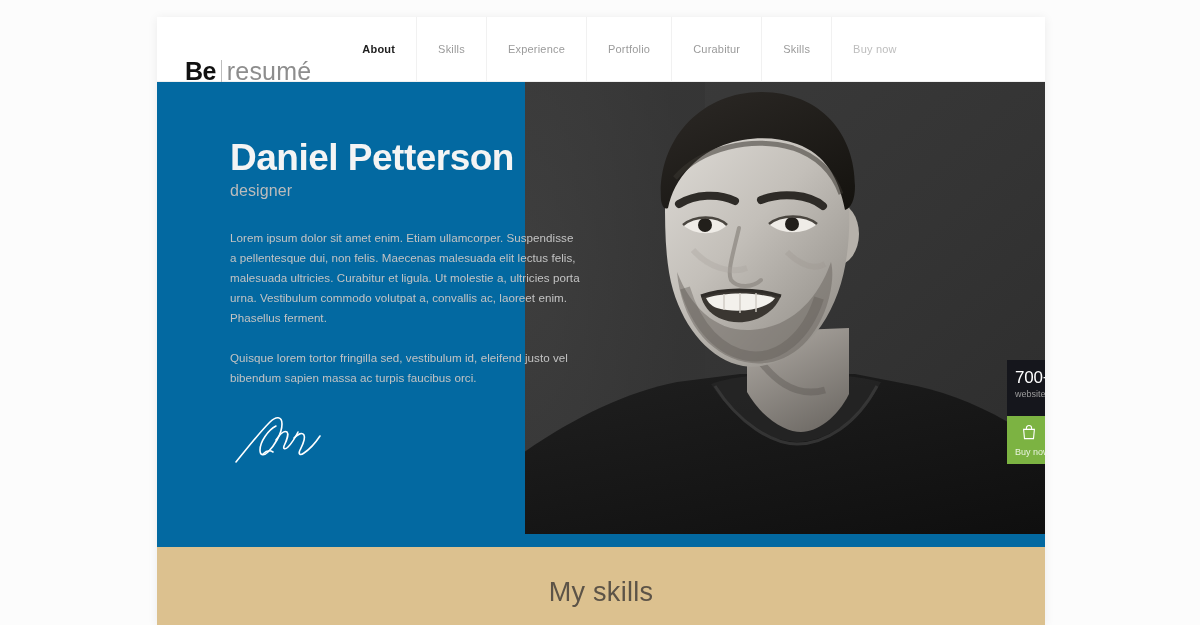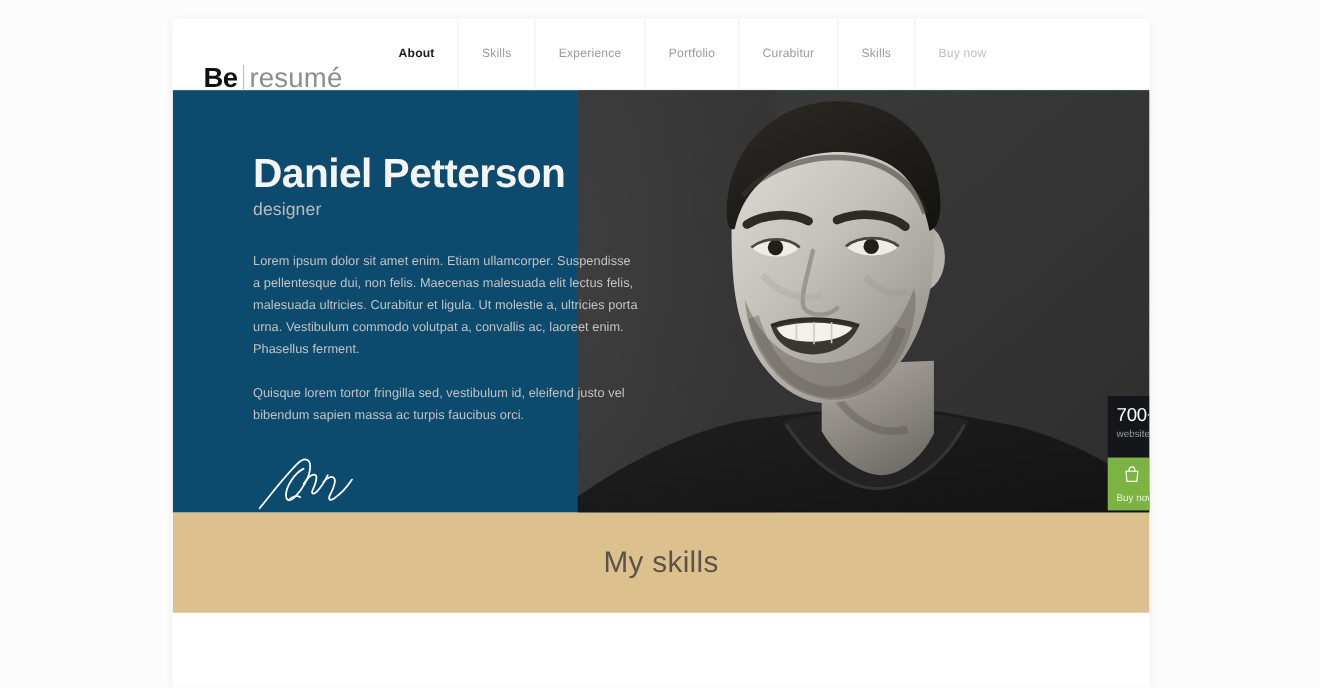--- a/index.html
+++ b/index.html
@@ -68,22 +68,22 @@
     cursor: pointer;
     white-space: nowrap;
   }
   .nav-item:first-child { border-left: none; }
   .nav-item.active { color: #1d1d1d; font-weight: 600; }
   .nav-item.muted { color: #bdbdbd; border-left: 1px solid #f1f1f1; }
 
   
   .hero {
     position: relative;
-    height: 384px;
-    background: #0c4a6e;
+    height: 465px;
+    background: #0369a1;
     overflow: hidden;
   }
   .hero-photo {
     position: absolute;
     right: 0; top: 0;
     width: 520px; height: 452px;
     overflow: hidden;
   }
   .hero-photo svg { display: block; width: 100%; height: 100%; }
 

